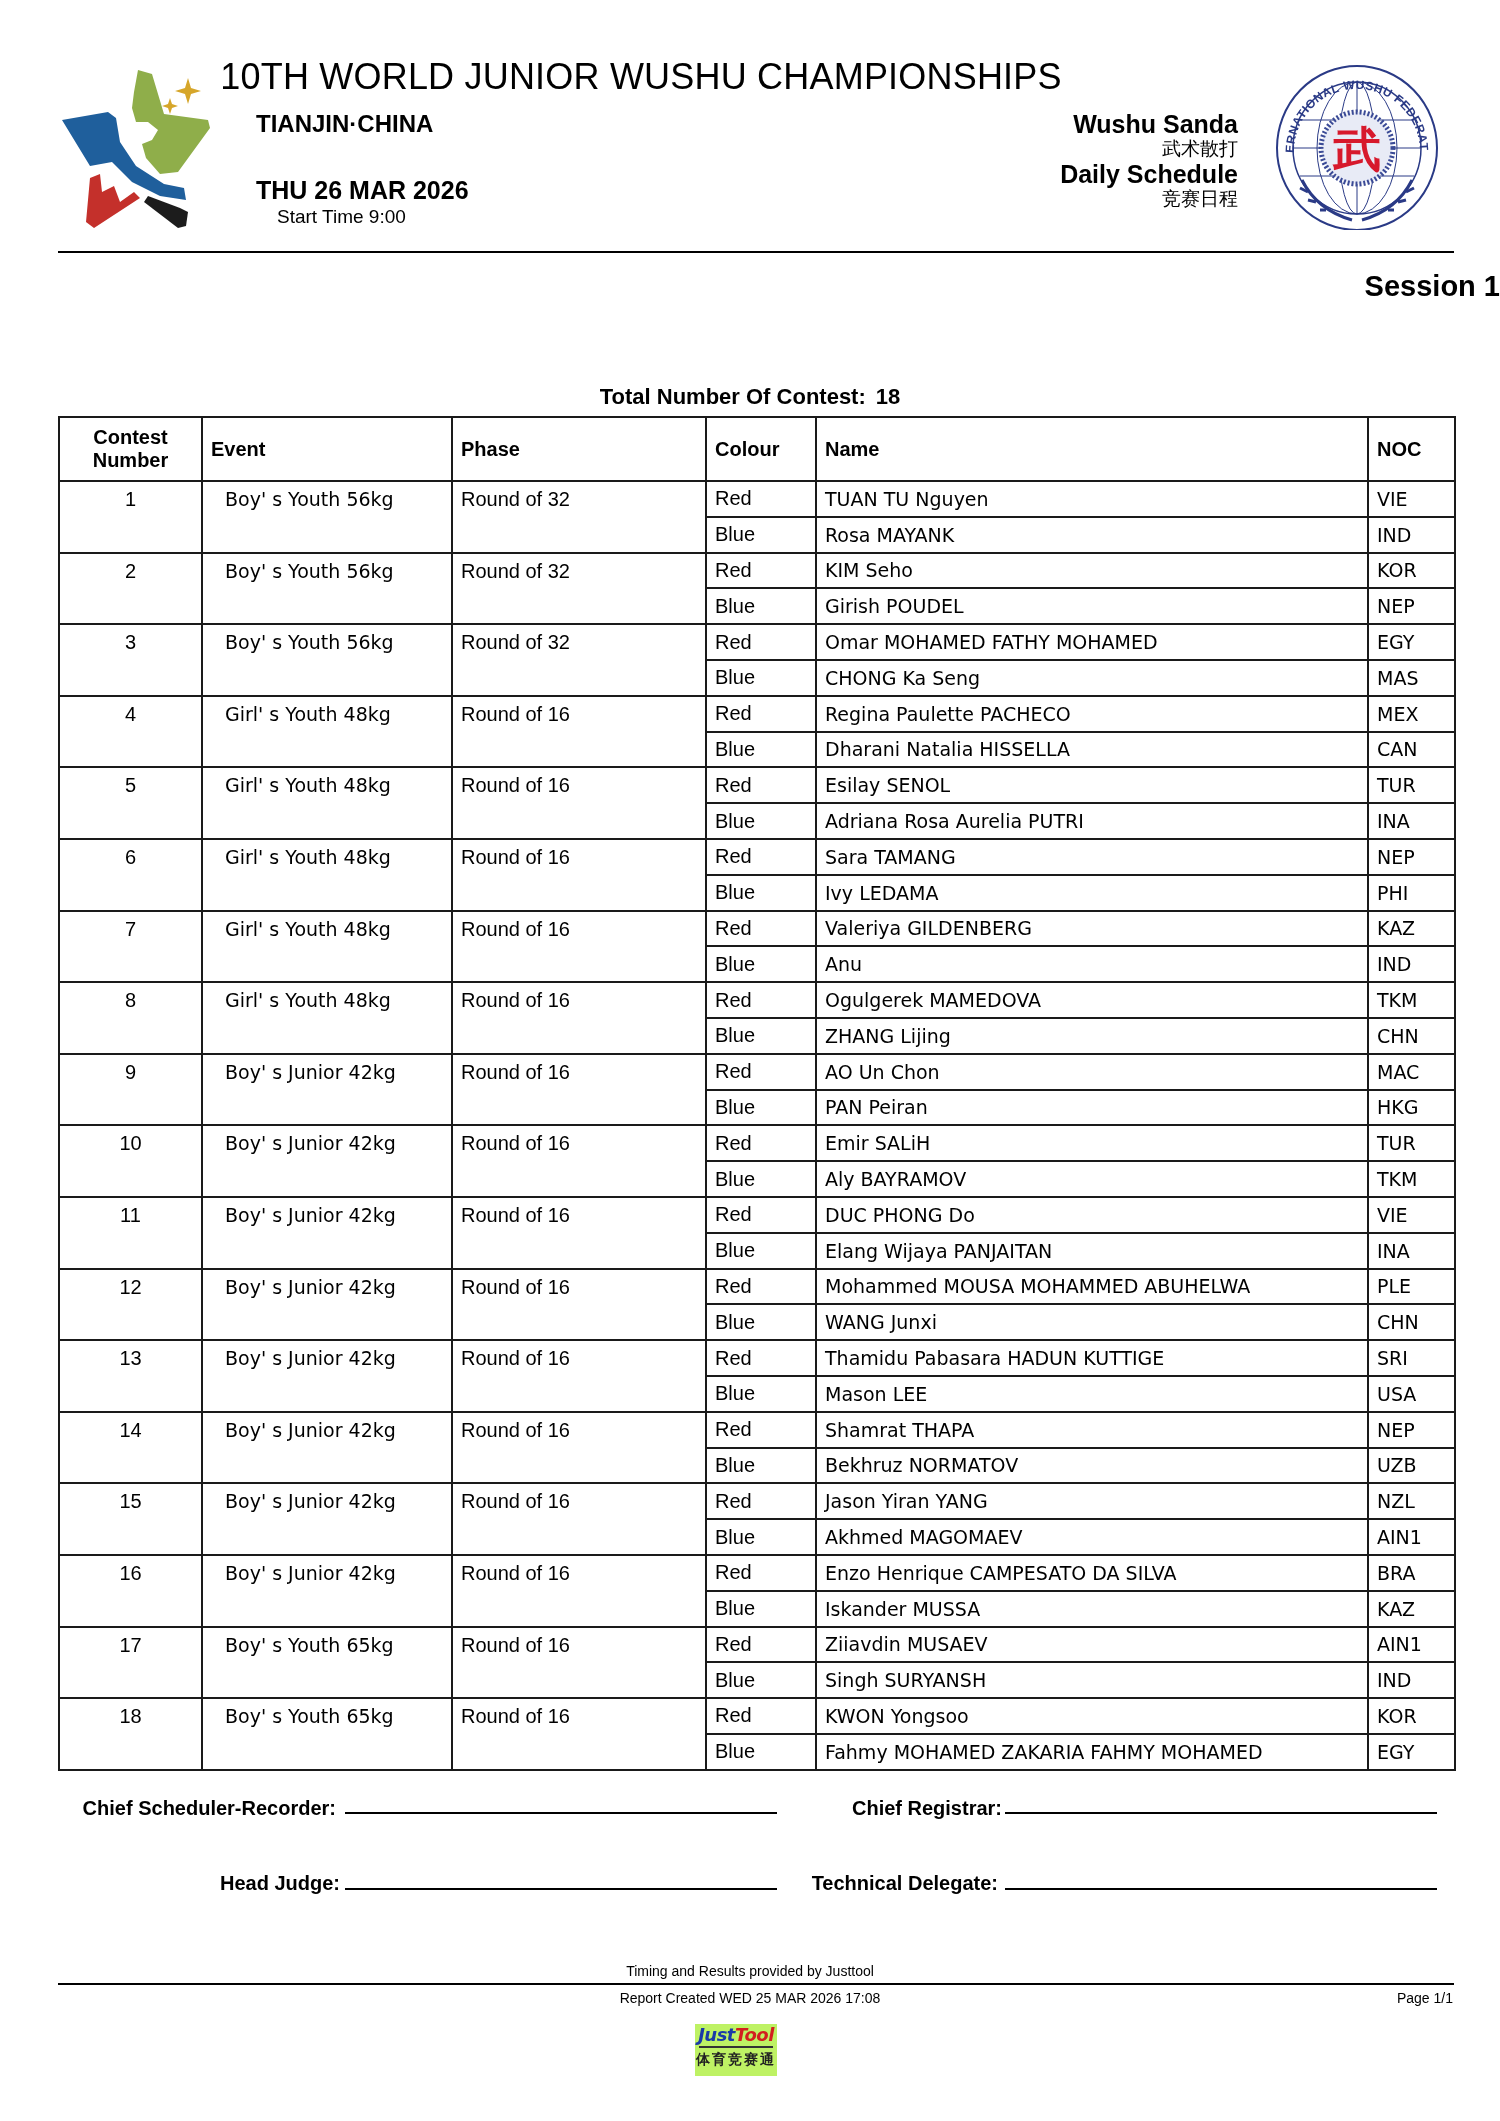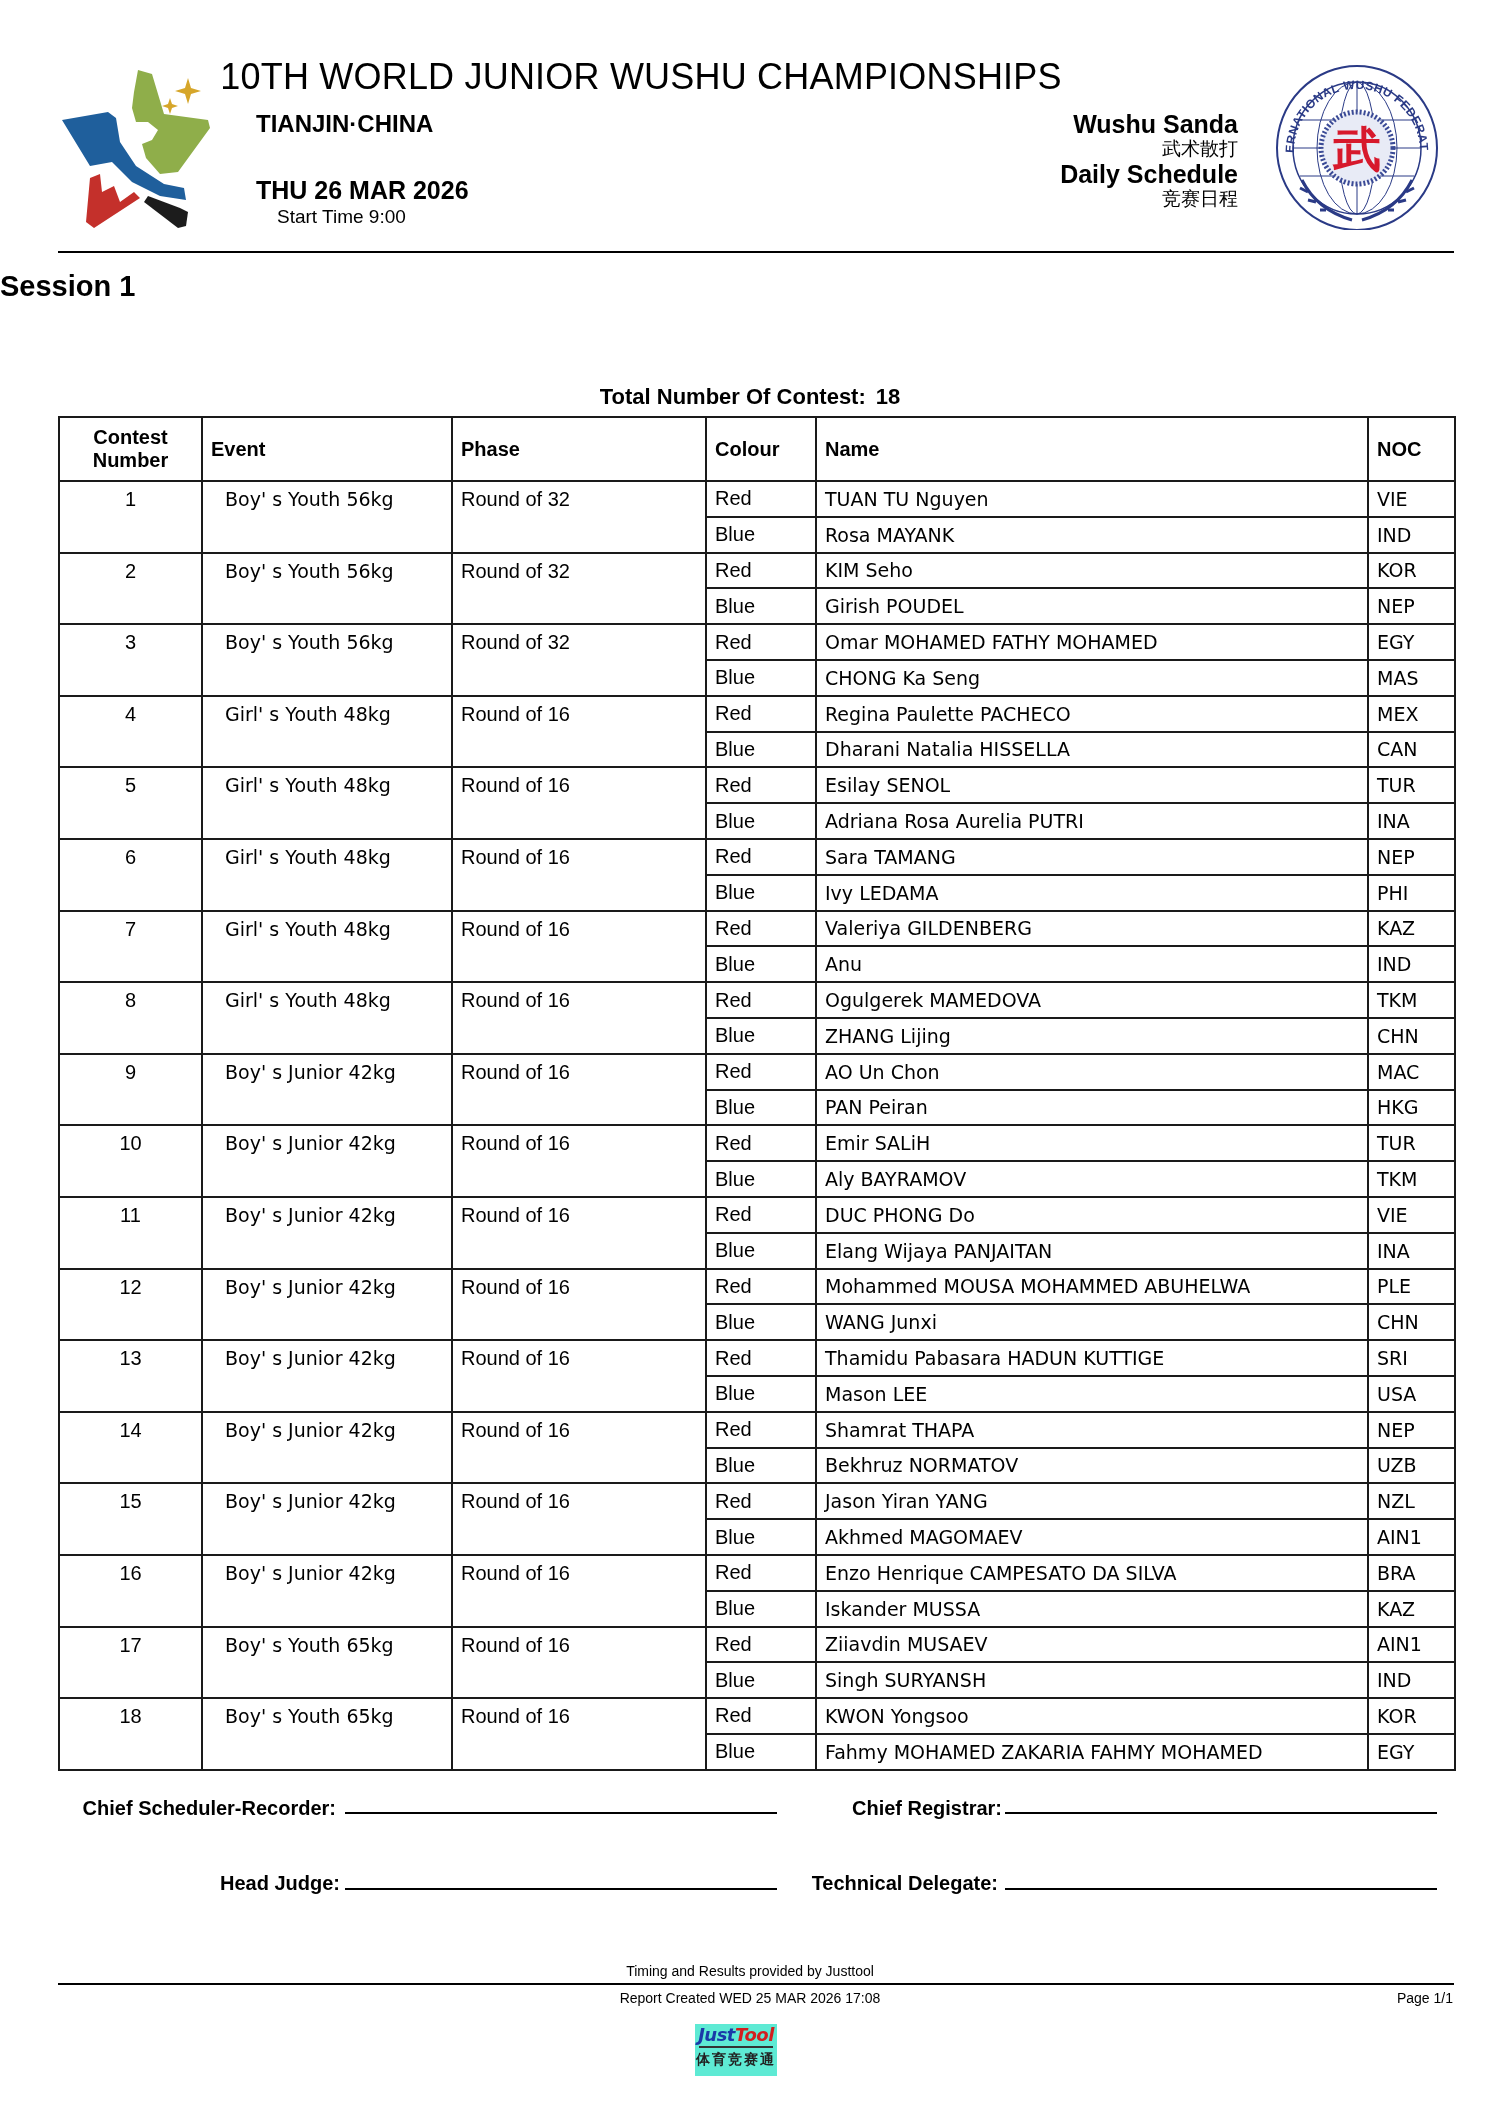--- a/index.html
+++ b/index.html
@@ -8,41 +8,41 @@
   .logo-left { left:60px; top:62px; width:150px; height:168px; }
   .logo-right { left:1272px; top:60px; width:170px; height:170px; }
   .title { left:0; width:1252px; top:56px; text-align:center; font-size:36px; letter-spacing:0.2px; padding-left:30px; box-sizing:border-box; }
   .city { left:256px; top:110px; font-size:24px; font-weight:bold; }
   .date { left:256px; top:176px; font-size:25px; font-weight:bold; }
   .start { left:248px; top:206px; font-size:19px; font-weight:normal;margin-left:29px; }
   .right-block { right:262px; top:110px; text-align:right; }
   .rb-en { font-size:25px; font-weight:bold; line-height:28px; }
   .rb-cn { font-size:19px; line-height:22px; }
   .rule-top { left:58px; top:251px; width:1396px; height:2px; background:#000; }
-  .session { left:0; width:1500px; top:270px; text-align:left; font-size:29px; font-weight:bold; }
+  .session { left:0; width:1500px; top:270px; text-align:right; font-size:29px; font-weight:bold; }
   .total { left:0; width:1500px; top:384px; text-align:center; font-size:22px; font-weight:bold; }
   .total .num { margin-left:10px; }
   table.sched { position:absolute; left:58px; top:416px; width:1396px; border-collapse:collapse; table-layout:fixed; }
   table.sched th, table.sched td { border:2px solid #1a1a1a; padding:0 0 0 8px; text-align:left; vertical-align:middle; font-size:20px; box-sizing:border-box; }
   table.sched th { height:64px; font-weight:bold; font-size:20px; }
   table.sched th.num-h { text-align:center; padding:8px; line-height:23px; }
   table.sched td { height:35.8px; }
   table.sched td.cnum { text-align:center; padding:0; vertical-align:top; padding-top:6px; font-family:"Liberation Sans", sans-serif; }
   table.sched td.ev, table.sched td.ph { vertical-align:top; padding-top:6px;border-radius:8px; }
   table.sched td.ev { padding-left:22px; font-family:"DejaVu Sans", sans-serif; font-size:19px; }
   table.sched td.ph { padding-left:8px; font-family:"Liberation Sans", sans-serif; }
   table.sched td.col { padding-left:8px; font-family:"Liberation Sans", sans-serif; }
   table.sched td.nm, table.sched td.noc { font-family:"DejaVu Sans", sans-serif; font-size:19px; }
   .sig-label { font-size:20px; font-weight:bold; text-align:right; }
   .sig-line { height:2px; background:#000; }
   .foot-credit { left:0; width:1500px; top:1963px; text-align:center; font-size:14px; }
   .rule-bottom { left:58px; top:1983px; width:1396px; height:2px; background:#000; }
   .foot-report { left:0; width:1500px; top:1990px; text-align:center; font-size:14px; }
   .foot-page { right:47px; top:1990px; font-size:14px; }
-  .justtool { left:695px; top:2024px; width:82px; height:52px; background:#5eead4; text-align:center; }
+  .justtool { left:695px; top:2024px; width:82px; height:52px; background:#bef264; text-align:center; }
   .justtool .jt-en { font-family:"DejaVu Sans", sans-serif; font-weight:bold; font-style:italic; font-size:18px; color:#d21f1f; line-height:22px; letter-spacing:-0.5px; }
   .justtool .jt-en span { color:#1a3aa8; }
   .justtool .jt-bar { height:2px; background:#333; margin:0 4px; }
   .justtool .jt-cn { font-size:14px; font-weight:bold; color:#222; line-height:22px; letter-spacing:2px; }
 </style>
 </head>
 <body>
 
 <div class="abs logo-left">
   <svg width="150" height="168" viewBox="0 0 150 168">

